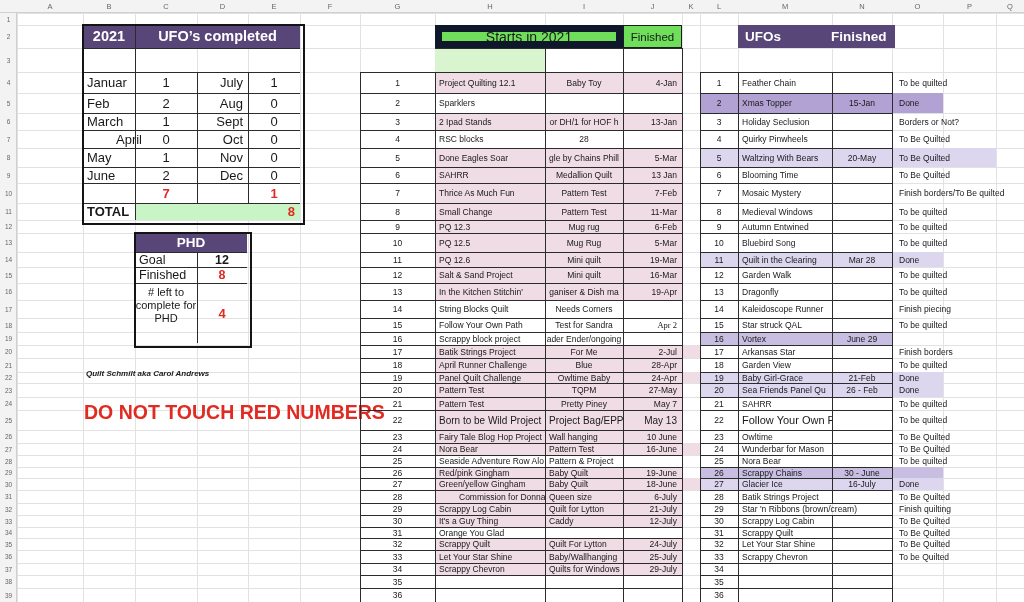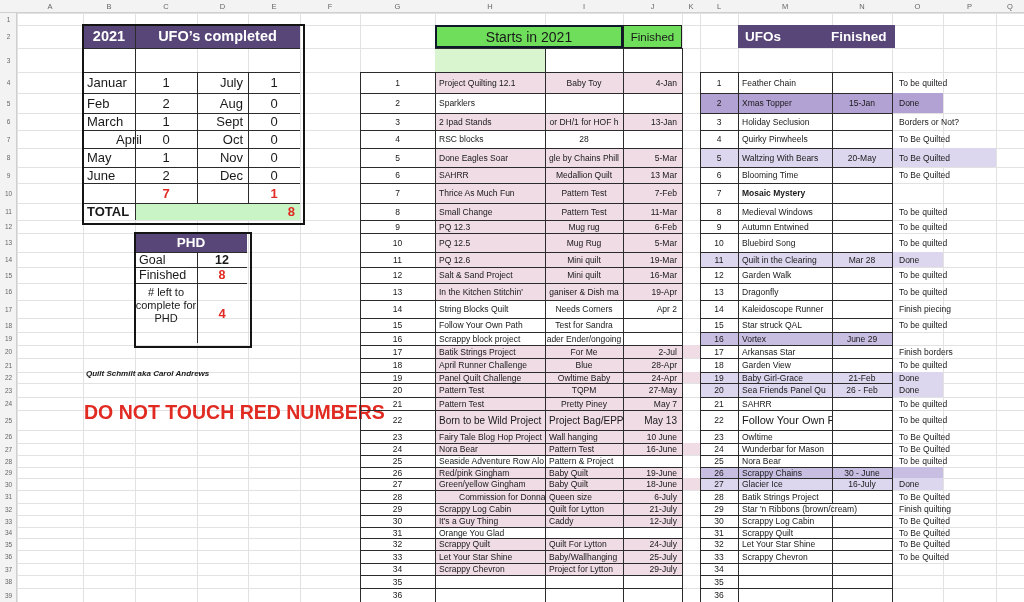--- a/index.html
+++ b/index.html
@@ -39,21 +39,21 @@
   .goal-l{left:135px;top:252px;width:62px;height:15px}
   .goal-v{left:197px;top:252px;width:50px;height:15px}
   .fin-l{left:135px;top:267px;width:62px;height:16px}
   .fin-v{left:197px;top:267px;width:50px;height:16px}
   .leftlbl{left:135px;top:283px;width:62px;height:60px;display:flex;align-items:flex-start;justify-content:center;text-align:center;font-size:11px;line-height:13px;color:#191919;z-index:3;padding-top:3px;box-sizing:border-box}
   .left-v{left:197px;top:283px;width:50px;height:60px}
   
   .credit{left:86px;top:369px;font-size:8px;font-weight:bold;font-style:italic;color:#191919;z-index:3;white-space:nowrap}
   .warning{left:84px;top:401px;font-size:19.5px;font-weight:bold;color:var(--red);z-index:3;white-space:nowrap}
   
-  .mid-hdr{left:435px;top:25px;width:188px;height:23px;background:var(--header_green);border:2px solid #0f172a;z-index:2;font-size:14px}
+  .mid-hdr{left:435px;top:25px;width:188px;height:23px;background:var(--header_green);border:7px solid #0f172a;z-index:2;font-size:14px}
   .mid-fin{left:623px;top:25px;width:59px;height:23px;background:var(--header_green);border:1px solid #1d1d1d;z-index:2;font-size:11.5px}
   .mid-r3{left:435px;top:48px;width:110px;height:24px;background:var(--pale_green);z-index:1}
   
   .rt-hdr{left:738px;top:25px;width:157px;height:23px;background:var(--header_purple);color:#fff;font-weight:bold;font-size:13.5px;z-index:2}
   .rt-u{position:absolute;left:7px;line-height:23px}
   .rt-f{position:absolute;left:93px;line-height:23px}
 </style>
 </head>
 <body>
 
@@ -290,21 +290,21 @@
     <div class="abs c l clip" style="left: 435px; top: 130px; width: 110px; height: 18px;">RSC blocks</div>
     <div class="abs c clip" style="left: 545px; top: 130px; width: 78px; height: 18px;">28</div>
     <div class="abs c r clip" style="left: 623px; top: 130px; width: 59px; height: 18px;"></div>
     <div class="abs c" style="left: 360px; top: 148px; width: 75px; height: 19px;">5</div>
     <div class="abs c l clip" style="left: 435px; top: 148px; width: 110px; height: 19px;">Done Eagles Soar</div>
     <div class="abs c clip" style="left: 545px; top: 148px; width: 78px; height: 19px;">gle by Chains Phill</div>
     <div class="abs c r clip" style="left: 623px; top: 148px; width: 59px; height: 19px;">5-Mar</div>
     <div class="abs c" style="left: 360px; top: 167px; width: 75px; height: 16px;">6</div>
     <div class="abs c l clip" style="left: 435px; top: 167px; width: 110px; height: 16px;">SAHRR</div>
     <div class="abs c clip" style="left: 545px; top: 167px; width: 78px; height: 16px;">Medallion Quilt</div>
-    <div class="abs c r clip" style="left: 623px; top: 167px; width: 59px; height: 16px;">13 Mar</div>
+    <div class="abs c r clip" style="left: 623px; top: 167px; width: 59px; height: 16px;">13 Jan</div>
     <div class="abs c" style="left: 360px; top: 183px; width: 75px; height: 20px;">7</div>
     <div class="abs c l clip" style="left: 435px; top: 183px; width: 110px; height: 20px;">Thrice As Much Fun</div>
     <div class="abs c clip" style="left: 545px; top: 183px; width: 78px; height: 20px;">Pattern Test</div>
     <div class="abs c r clip" style="left: 623px; top: 183px; width: 59px; height: 20px;">7-Feb</div>
     <div class="abs c" style="left: 360px; top: 203px; width: 75px; height: 17px;">8</div>
     <div class="abs c l clip" style="left: 435px; top: 203px; width: 110px; height: 17px;">Small Change</div>
     <div class="abs c clip" style="left: 545px; top: 203px; width: 78px; height: 17px;">Pattern Test</div>
     <div class="abs c r clip" style="left: 623px; top: 203px; width: 59px; height: 17px;">11-Mar</div>
     <div class="abs c" style="left: 360px; top: 220px; width: 75px; height: 13px;">9</div>
     <div class="abs c l clip" style="left: 435px; top: 220px; width: 110px; height: 13px;">PQ 12.3</div>
@@ -326,21 +326,21 @@
     <div class="abs c l clip" style="left: 435px; top: 283px; width: 110px; height: 17px;">In the Kitchen Stitchin'</div>
     <div class="abs c clip" style="left: 545px; top: 283px; width: 78px; height: 17px;">ganiser &amp; Dish ma</div>
     <div class="abs c r clip" style="left: 623px; top: 283px; width: 59px; height: 17px;">19-Apr</div>
     <div class="abs c" style="left: 360px; top: 300px; width: 75px; height: 18px;">14</div>
     <div class="abs c l clip" style="left: 435px; top: 300px; width: 110px; height: 18px;">String Blocks Quilt</div>
     <div class="abs c clip" style="left: 545px; top: 300px; width: 78px; height: 18px;">Needs Corners</div>
     <div class="abs c r clip" style="left: 623px; top: 300px; width: 59px; height: 18px;"></div>
     <div class="abs c" style="left: 360px; top: 318px; width: 75px; height: 14px;">15</div>
     <div class="abs c l clip" style="left: 435px; top: 318px; width: 110px; height: 14px;">Follow Your Own Path</div>
     <div class="abs c clip" style="left: 545px; top: 318px; width: 78px; height: 14px;">Test for Sandra</div>
-    <div class="abs c r clip" style="left: 623px; top: 302px; width: 59px; height: 14px;">Apr 2</div>
+    <div class="abs c r clip" style="left: 623px; top: 318px; width: 59px; height: 14px; font-family: Liberation Serif, serif;">Apr 2</div>
     <div class="abs c" style="left: 360px; top: 332px; width: 75px; height: 13px;">16</div>
     <div class="abs c l clip" style="left: 435px; top: 332px; width: 110px; height: 13px;">Scrappy block project</div>
     <div class="abs c clip" style="left: 545px; top: 332px; width: 78px; height: 13px;">ader Ender/ongoing</div>
     <div class="abs c r clip" style="left: 623px; top: 332px; width: 59px; height: 13px;"></div>
     <div class="abs c" style="left: 360px; top: 345px; width: 75px; height: 13px;">17</div>
     <div class="abs c l clip" style="left: 435px; top: 345px; width: 110px; height: 13px;">Batik Strings Project</div>
     <div class="abs c clip" style="left: 545px; top: 345px; width: 78px; height: 13px;">For Me</div>
     <div class="abs c r clip" style="left: 623px; top: 345px; width: 59px; height: 13px;">2-Jul</div>
     <div class="abs c" style="left: 360px; top: 358px; width: 75px; height: 14px;">18</div>
     <div class="abs c l clip" style="left: 435px; top: 358px; width: 110px; height: 14px;">April Runner Challenge</div>
@@ -401,21 +401,21 @@
     <div class="abs c" style="left: 360px; top: 538px; width: 75px; height: 12px;">32</div>
     <div class="abs c l clip" style="left: 435px; top: 538px; width: 110px; height: 12px;">Scrappy Quilt</div>
     <div class="abs c clip l" style="left: 545px; top: 538px; width: 78px; height: 12px;">Quilt For Lytton</div>
     <div class="abs c r clip" style="left: 623px; top: 538px; width: 59px; height: 12px;">24-July</div>
     <div class="abs c" style="left: 360px; top: 550px; width: 75px; height: 13px;">33</div>
     <div class="abs c l clip" style="left: 435px; top: 550px; width: 110px; height: 13px;">Let Your Star Shine</div>
     <div class="abs c clip l" style="left: 545px; top: 550px; width: 78px; height: 13px;">Baby/Wallhanging</div>
     <div class="abs c r clip" style="left: 623px; top: 550px; width: 59px; height: 13px;">25-July</div>
     <div class="abs c" style="left: 360px; top: 563px; width: 75px; height: 12px;">34</div>
     <div class="abs c l clip" style="left: 435px; top: 563px; width: 110px; height: 12px;">Scrappy Chevron</div>
-    <div class="abs c clip l" style="left: 545px; top: 563px; width: 78px; height: 12px;">Project for Lytton</div>
+    <div class="abs c clip l" style="left: 545px; top: 563px; width: 78px; height: 12px;">Quilts for Windows</div>
     <div class="abs c r clip" style="left: 623px; top: 563px; width: 59px; height: 12px;">29-July</div>
     <div class="abs c" style="left: 360px; top: 575px; width: 75px; height: 13px;">35</div>
     <div class="abs c l clip" style="left: 435px; top: 575px; width: 110px; height: 13px;"></div>
     <div class="abs c clip l" style="left: 545px; top: 575px; width: 78px; height: 13px;"></div>
     <div class="abs c r clip" style="left: 623px; top: 575px; width: 59px; height: 13px;"></div>
     <div class="abs c" style="left: 360px; top: 588px; width: 75px; height: 14px;">36</div>
     <div class="abs c l clip" style="left: 435px; top: 588px; width: 110px; height: 14px;"></div>
     <div class="abs c clip l" style="left: 545px; top: 588px; width: 78px; height: 14px;"></div>
     <div class="abs c r clip" style="left: 623px; top: 588px; width: 59px; height: 14px;"></div>
     <div class="abs dk" style="left: 435px; top: 48px; width: 248px; height: 1px;"></div>
@@ -486,22 +486,23 @@
     <div class="abs c l" style="left: 895px; top: 130px; width: 129px; height: 18px;">To Be Quilted</div>
     <div class="abs c" style="left: 700px; top: 148px; width: 38px; height: 19px;">5</div>
     <div class="abs c l clip" style="left: 738px; top: 148px; width: 94px; height: 19px;">Waltzing With Bears</div>
     <div class="abs c" style="left: 832px; top: 148px; width: 60px; height: 19px;">20-May</div>
     <div class="abs c l" style="left: 895px; top: 148px; width: 129px; height: 19px;">To Be Quilted</div>
     <div class="abs c" style="left: 700px; top: 167px; width: 38px; height: 16px;">6</div>
     <div class="abs c l clip" style="left: 738px; top: 167px; width: 94px; height: 16px;">Blooming Time</div>
     <div class="abs c" style="left: 832px; top: 167px; width: 60px; height: 16px;"></div>
     <div class="abs c l" style="left: 895px; top: 167px; width: 129px; height: 16px;">To Be Quilted</div>
     <div class="abs c" style="left: 700px; top: 183px; width: 38px; height: 20px;">7</div>
-    <div class="abs c l clip" style="left: 738px; top: 183px; width: 94px; height: 20px; font-weight: bold;">Mosaic Mystery</div>
+    <div class="abs c l clip" style="left: 738px; top: 183px; width: 94px; height: 20px;">Mosaic Mystery</div>
     <div class="abs c" style="left: 832px; top: 183px; width: 60px; height: 20px;"></div>
+    <div class="abs c l" style="left: 895px; top: 183px; width: 129px; height: 20px;">Finish borders/To Be quilted</div>
     <div class="abs c" style="left: 700px; top: 203px; width: 38px; height: 17px;">8</div>
     <div class="abs c l clip" style="left: 738px; top: 203px; width: 94px; height: 17px;">Medieval Windows</div>
     <div class="abs c" style="left: 832px; top: 203px; width: 60px; height: 17px;"></div>
     <div class="abs c l" style="left: 895px; top: 203px; width: 129px; height: 17px;">To be quilted</div>
     <div class="abs c" style="left: 700px; top: 220px; width: 38px; height: 13px;">9</div>
     <div class="abs c l clip" style="left: 738px; top: 220px; width: 94px; height: 13px;">Autumn Entwined</div>
     <div class="abs c" style="left: 832px; top: 220px; width: 60px; height: 13px;"></div>
     <div class="abs c l" style="left: 895px; top: 220px; width: 129px; height: 13px;">To be quilted</div>
     <div class="abs c" style="left: 700px; top: 233px; width: 38px; height: 19px;">10</div>
     <div class="abs c l clip" style="left: 738px; top: 233px; width: 94px; height: 19px;">Bluebird Song</div>

